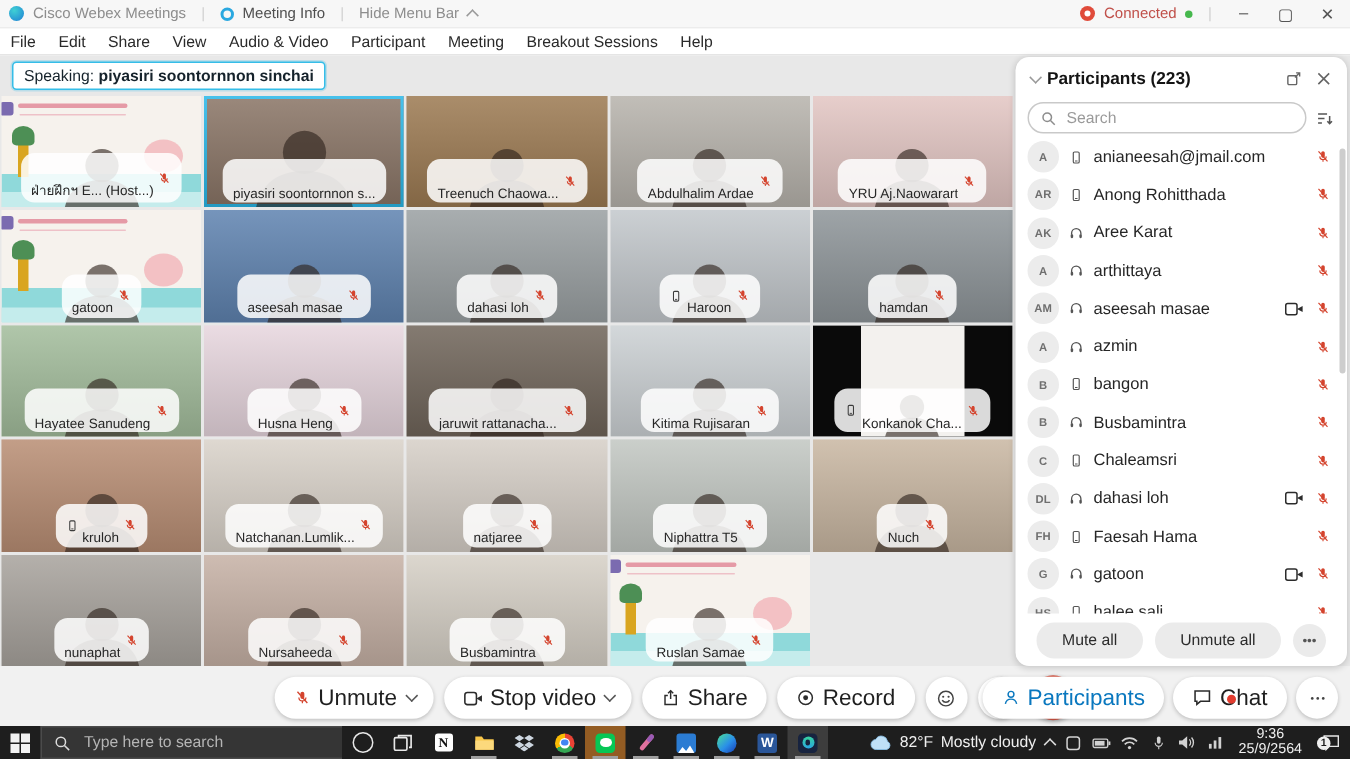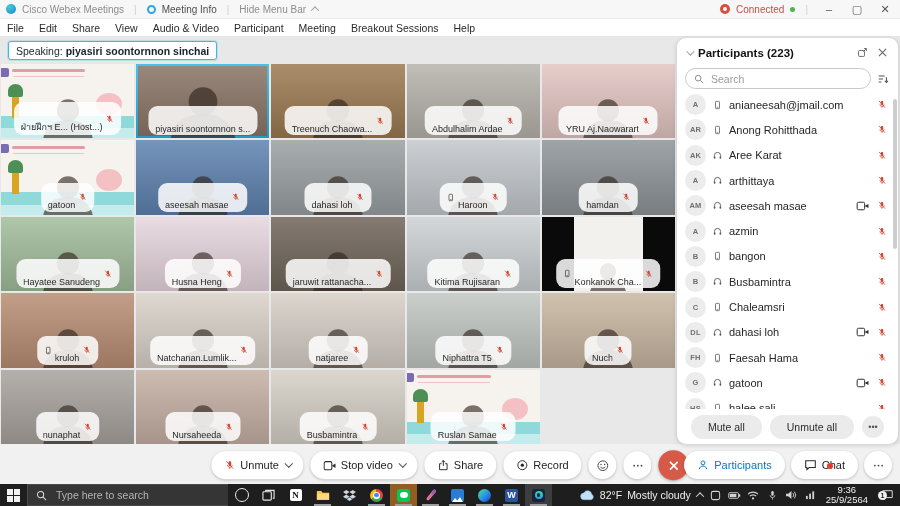--- a/index.html
+++ b/index.html
@@ -79,21 +79,21 @@
   .pcam{width:14px;display:flex;justify-content:center;}
   .pmic{width:12px;display:flex;justify-content:center;}
   .pscroll{position:absolute;right:1px;top:8px;width:4px;height:150px;border-radius:2px;background:#cdcdcd;}
   .panel-foot{height:35px;display:flex;align-items:center;justify-content:center;gap:8px;}
   .footbtn{background:#ebebeb;border:none;border-radius:13px;height:24px;padding:0 17px;font-size:10.5px;color:#2b2b2b;font-family:inherit;cursor:default;}
   .footmore{width:22px;height:22px;border-radius:50%;background:#ebebeb;border:none;color:#555;font-size:9px;line-height:0;cursor:default;}
   
   .controls{position:absolute;left:0;right:0;top:444px;height:40px;background:#f1f1f1;z-index:4;}
   .ctr-center{position:absolute;left:50%;top:50%;transform:translate(-50%,-46%);display:flex;align-items:center;gap:7px;}
   .pillbtn{background:#fff;border:none;border-radius:15px;height:28px;display:flex;align-items:center;gap:5px;padding:0 13px;
-           font-size:11px;color:#1f1f1f;font-family:inherit;box-shadow:0 1px 3px rgba(0,0,0,.22);cursor:default;white-space:nowrap;}
+           font-size:15px;color:#1f1f1f;font-family:inherit;box-shadow:0 1px 3px rgba(0,0,0,.22);cursor:default;white-space:nowrap;}
   .roundbtn{width:28px;height:28px;border-radius:50%;background:#fff;border:none;display:flex;align-items:center;justify-content:center;
             box-shadow:0 1px 3px rgba(0,0,0,.22);color:#444;cursor:default;}
   .leavebtn{width:30px;height:30px;border-radius:50%;background:#d75948;border:none;display:flex;align-items:center;justify-content:center;
             box-shadow:0 1px 3px rgba(0,0,0,.3);cursor:default;}
   .ctr-right{position:absolute;right:8px;top:50%;transform:translateY(-46%);display:flex;align-items:flex-end;gap:6px;}
   .blue{color:#0a78bf;}
   .chatwrap{position:relative;display:flex;}
   .chatdot{position:absolute;left:23px;top:4px;width:6px;height:6px;border-radius:50%;background:#e23c2f;}
   
   .taskbar{position:absolute;left:0;right:0;bottom:0;height:22px;background:#1e1e1e;display:flex;align-items:stretch;color:#e6e6e6;z-index:10;}

